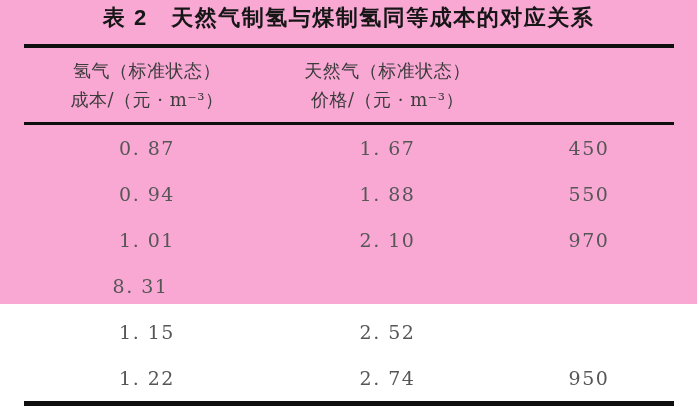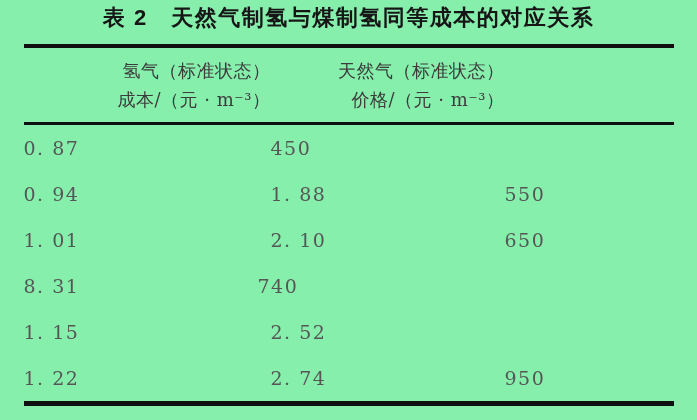--- a/index.html
+++ b/index.html
@@ -13,22 +13,22 @@
   body {
     width: 697px;
     height: 420px;
     background: #ffffff;
     overflow: hidden;
     font-family: "DejaVu Serif", "Liberation Serif", serif;
   }
   .page {
     position: relative;
     width: 697px;
-    height: 420px;
-    background: #86efac;
+    height: 304px;
+    background: #f9a8d4;
   }
   .table-title {
     padding-top: 3px;
     text-align: center;
     font-family: "Liberation Sans", "DejaVu Sans", sans-serif;
     font-weight: 700;
     font-size: 22px;
     letter-spacing: 1.5px;
     color: var(--title-color);
     white-space: pre;
@@ -43,35 +43,36 @@
   }
   .rule-top    { height: 4px; }
   .rule-mid    { height: 3px; }
   .rule-bottom { height: 5px; }
   .hrow {
     display: flex;
     height: 74px;
     align-items: center;
   }
   .hcell {
-    text-align: right;
+    text-align: center;
     font-size: 18px;
     line-height: 29px;
     color: var(--header-color);
     letter-spacing: 0.5px;
   }
   .c0 { width: 38%; }
   .c1 { width: 36%; }
   .c2 { width: 26%; }
   .drow {
     display: flex;
     height: 46px;
     align-items: center;
   }
   .dcell {
+    text-align: center;
     font-size: 19px;
     color: var(--data-color);
     letter-spacing: 1.5px;
     white-space: pre;
   }
 </style>
 </head>
 <body>
 
 <div class="page">
@@ -90,38 +91,38 @@
       <div class="hcell c1">
         <div>天然气（标准状态）</div>
         <div>价格/（元 · m⁻³）</div>
       </div>
     </div>
 
     <div class="rule rule-mid"></div>
 
     <div class="drow">
       <div class="dcell c0">0. 87</div>
+      <div class="dcell c1">1. 67</div>
       <div class="dcell c2">450</div>
     </div>
 
     <div class="drow">
       <div class="dcell c0">0. 94</div>
       <div class="dcell c1">1. 88</div>
       <div class="dcell c2">550</div>
     </div>
 
     <div class="drow">
       <div class="dcell c0">1. 01</div>
       <div class="dcell c1">2. 10</div>
-      <div class="dcell c2">650</div>
+      <div class="dcell c2">970</div>
     </div>
 
     <div class="drow">
       <div class="dcell c1">8. 31</div>
-      <div class="dcell c2">740</div>
     </div>
 
     <div class="drow">
       <div class="dcell c0">1. 15</div>
       <div class="dcell c1">2. 52</div>
     </div>
 
     <div class="drow">
       <div class="dcell c0">1. 22</div>
       <div class="dcell c1">2. 74</div>

